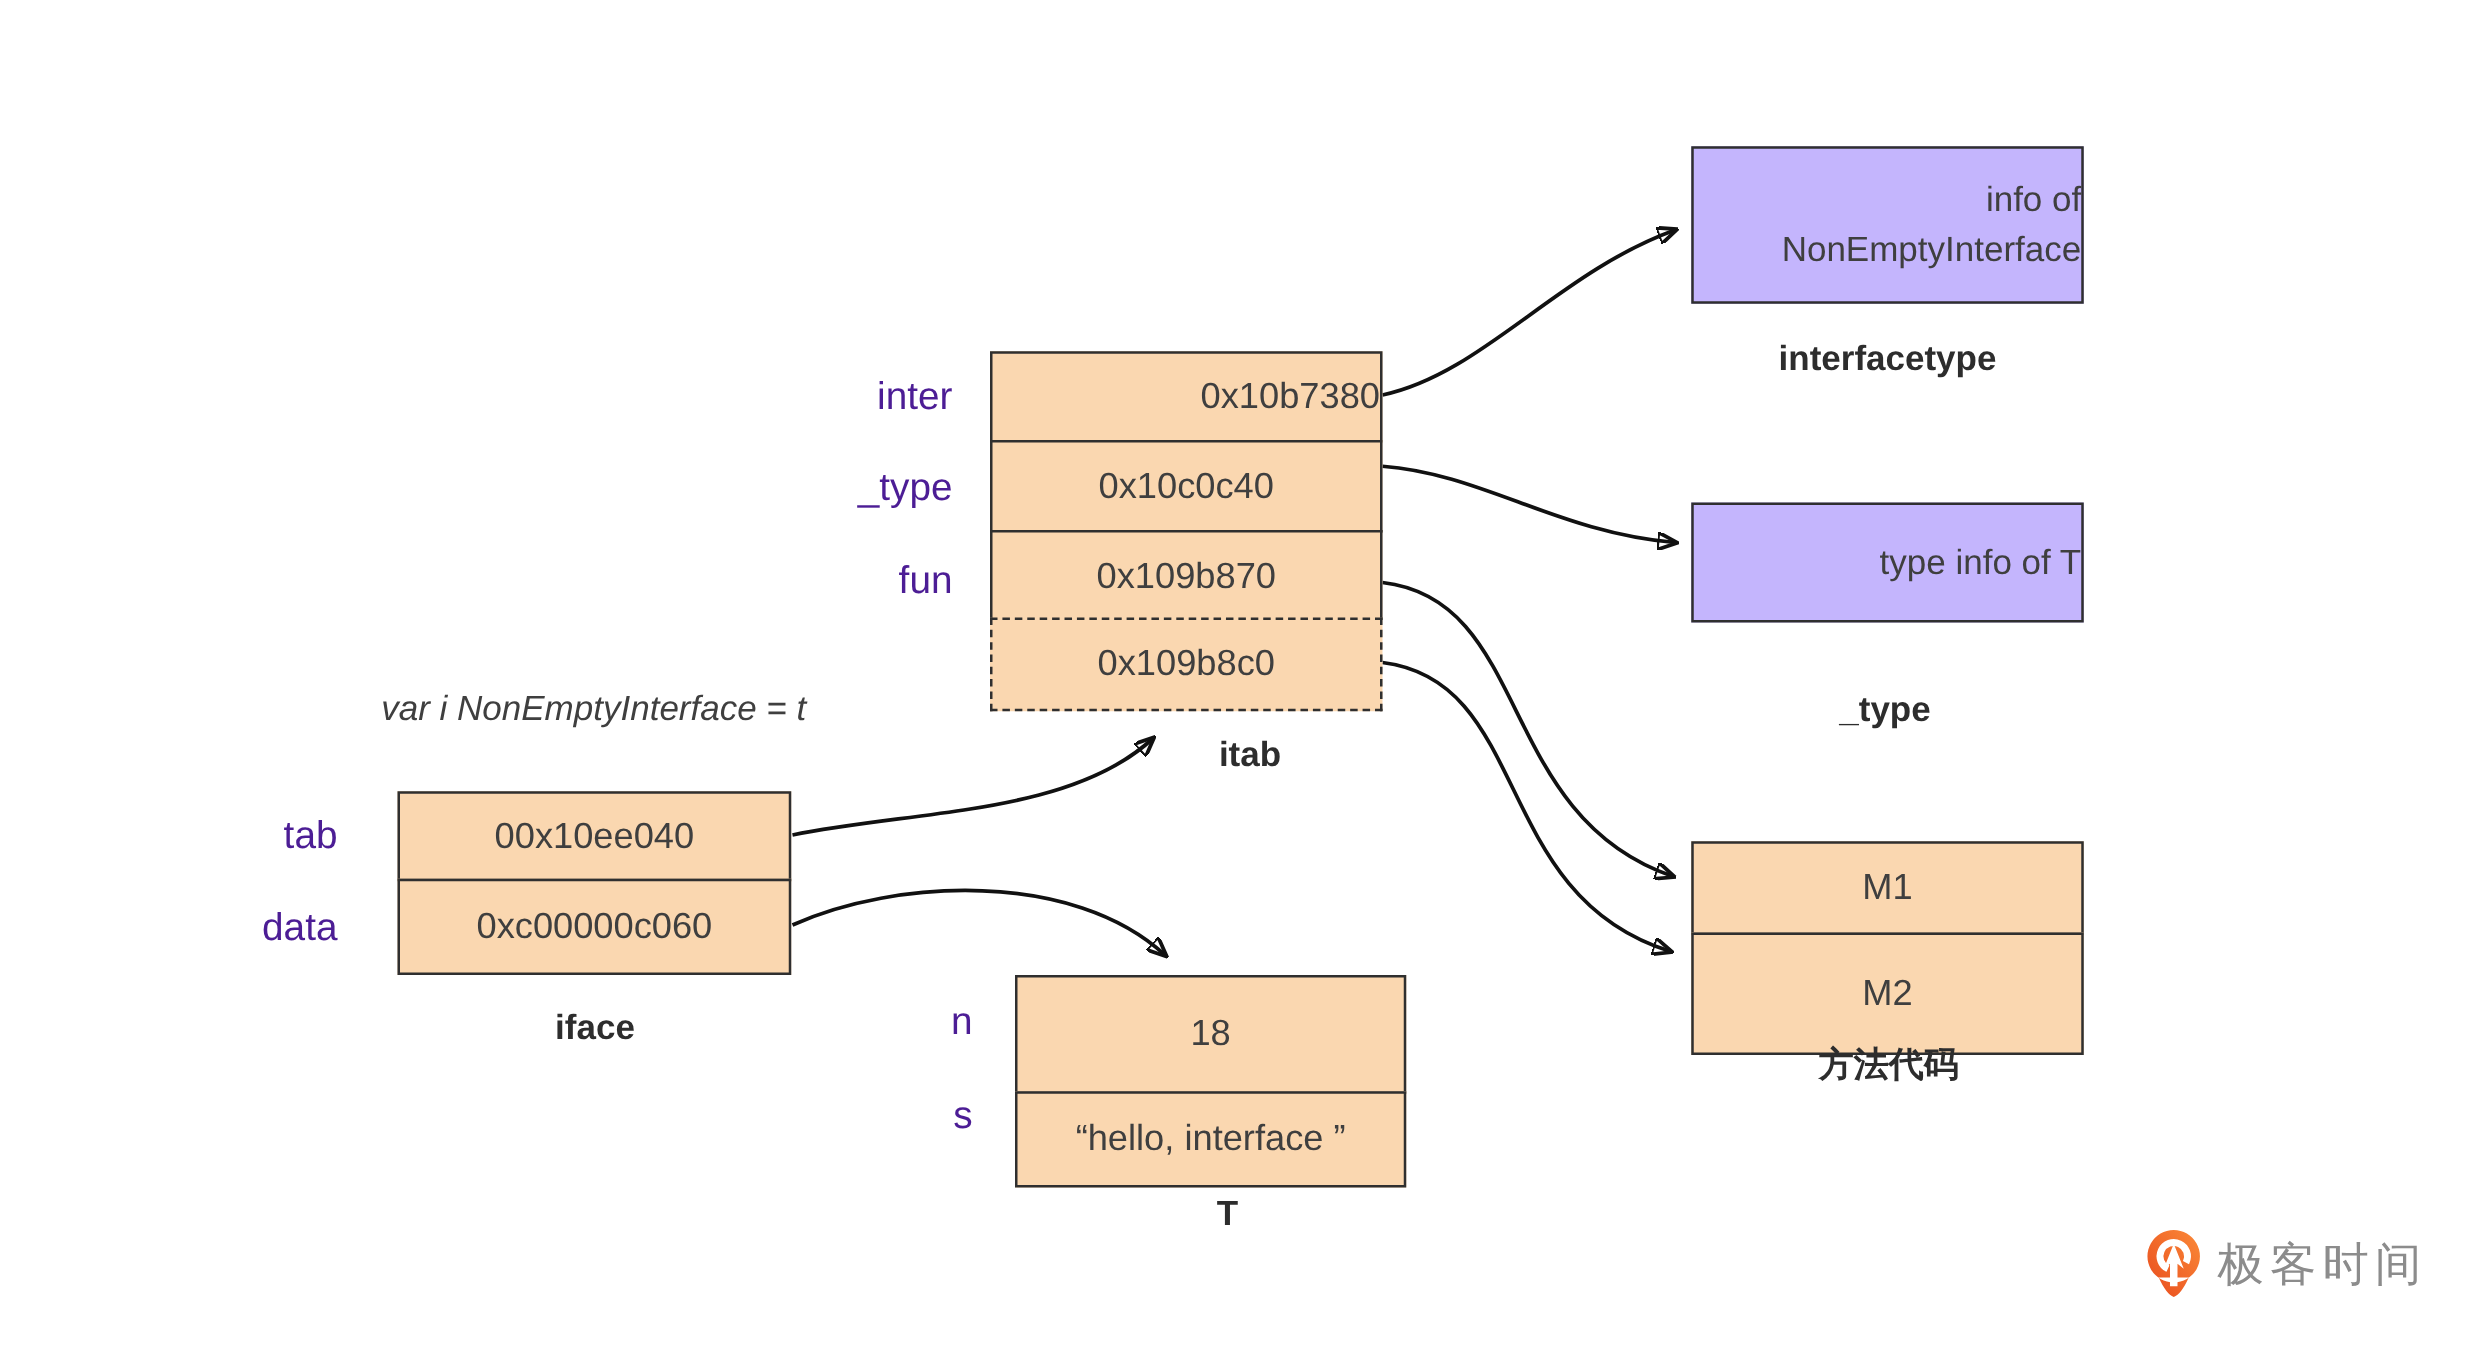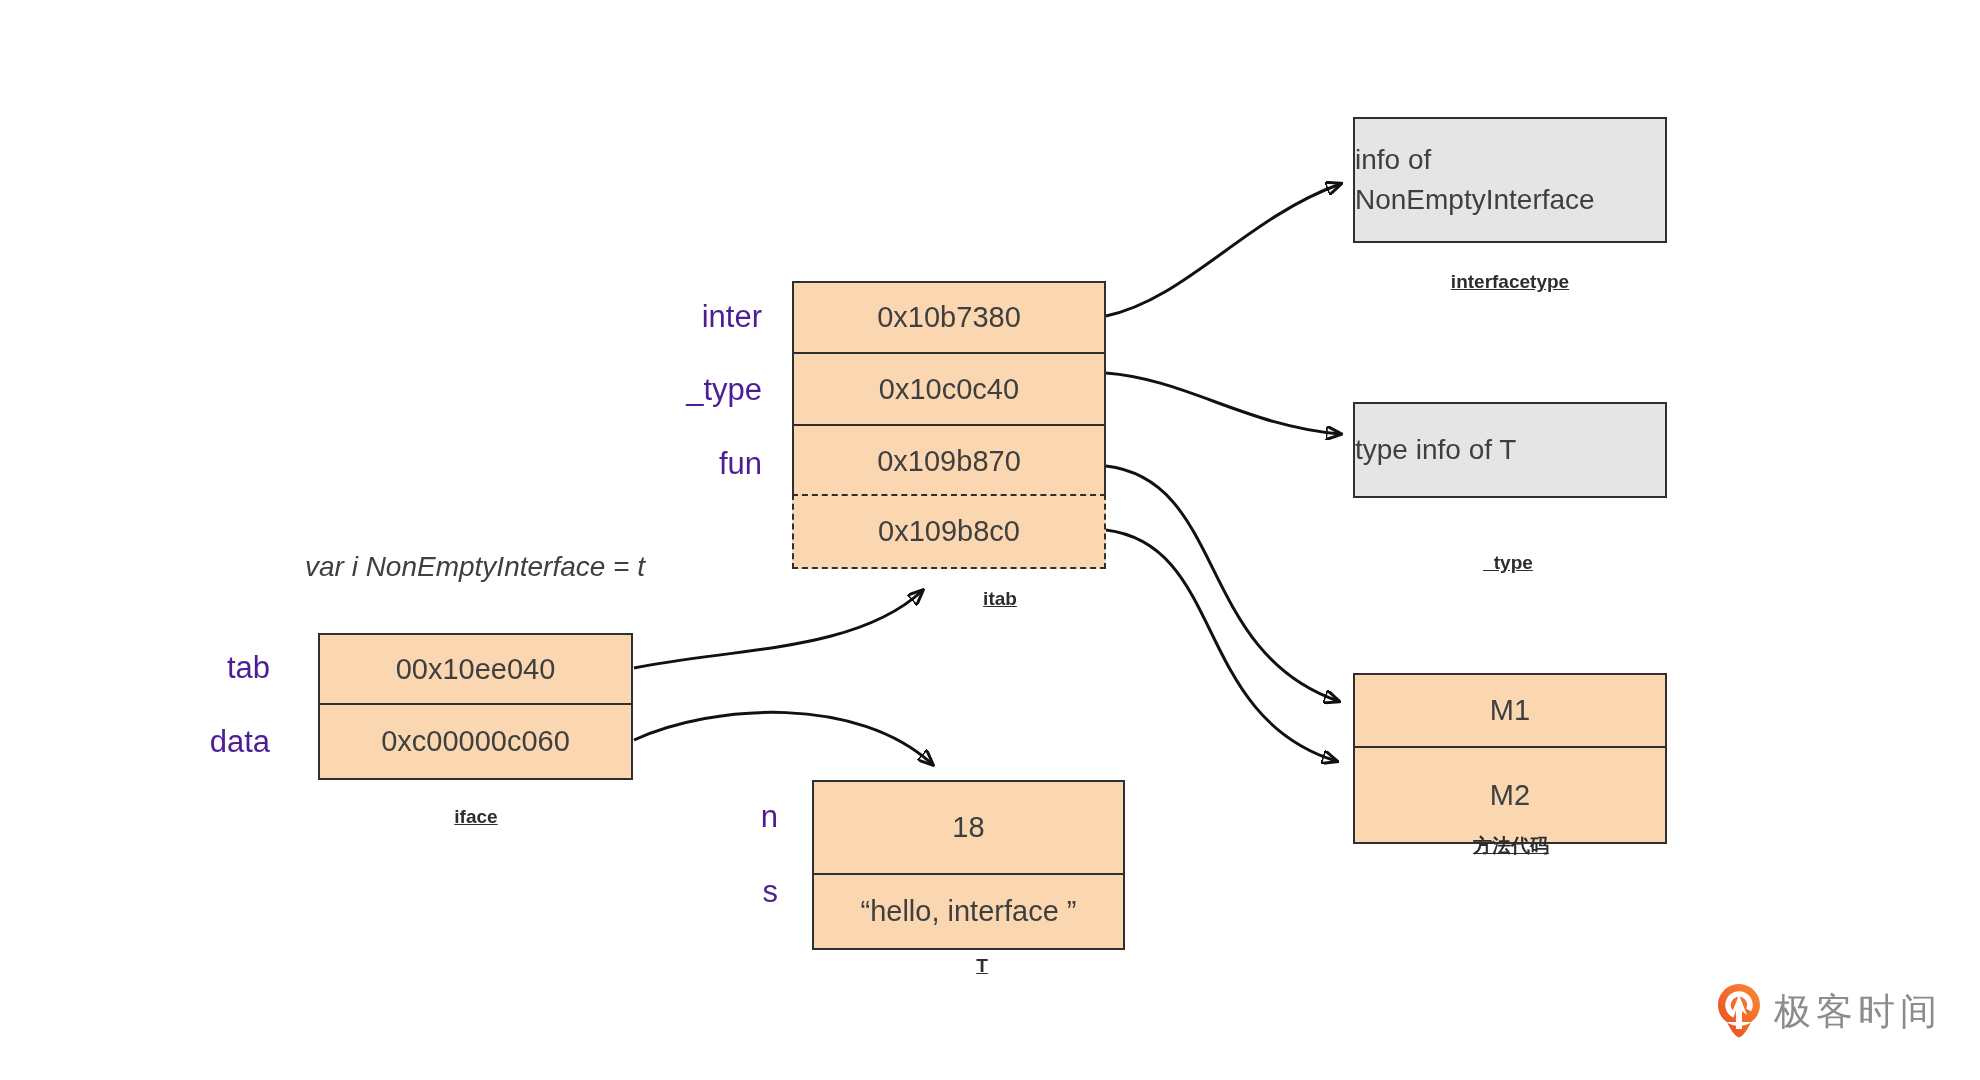--- a/index.html
+++ b/index.html
@@ -15,34 +15,34 @@
     background:#fad7b0;
     display:flex;align-items:center;justify-content:center;
     font-size:29px;color:#3f3f3f;
   }
   .trow + .trow{margin-top:-2px;}
   .trow.dashed{border:2px dashed #2f2f2f;}
   .trow.no-bottom{border-bottom:none;}
   
   .bigbox{
     position:absolute;box-sizing:border-box;
-    border:2px solid #2f2f2f;background:#e5e5e5;
-    display:flex;flex-direction:column;align-items:flex-start;justify-content:center;
+    border:2px solid #2f2f2f;background:#c4b5fd;
+    display:flex;flex-direction:column;align-items:flex-end;justify-content:center;
     font-size:28px;color:#3f3f3f;line-height:40px;text-align:center;
   }
   
   .flabel{
     position:absolute;text-align:right;
     font-size:31px;color:#4c1d95;
     transform:translateY(-50%);
   }
   
   .caption{
     position:absolute;transform:translateX(-50%);
-    font-size:19px;font-weight:bold;color:#2d2d2d;white-space:nowrap;text-decoration:underline;
+    font-size:28px;font-weight:bold;color:#2d2d2d;white-space:nowrap;
   }
   .declaration{
     position:absolute;transform:translateX(-50%);
     font-size:28px;color:#3f3f3f;white-space:nowrap;
   }
   #arrow-layer{position:absolute;left:0;top:0;pointer-events:none;}
   #arrow-layer path{stroke:#111111;stroke-width:3;fill:none;}
   
   .logo{
     position:absolute;left:1716px;top:984px;
@@ -82,21 +82,21 @@
     <span>0xc00000c060</span>
   </div>
 </div>
 <div class="caption" style="left:476px;top:806px;">iface</div>
 
 <div class="flabel" style="left:612px;top:317px;width:150px;">inter</div>
 <div class="flabel" style="left:612px;top:390px;width:150px;">_type</div>
 <div class="flabel" style="left:612px;top:464px;width:150px;">fun</div>
 
 <div class="memtable" style="left:792px;top:281px;width:314px;">
-  <div class="trow" style="height:73px;">
+  <div class="trow" style="height:73px;justify-content:flex-end;">
     <span>0x10b7380</span>
   </div>
   <div class="trow" style="height:74px;">
     <span>0x10c0c40</span>
   </div>
   <div class="trow no-bottom" style="height:72px;">
     <span>0x109b870</span>
   </div>
   <div class="trow dashed" style="height:75px;">
     <span>0x109b8c0</span>

